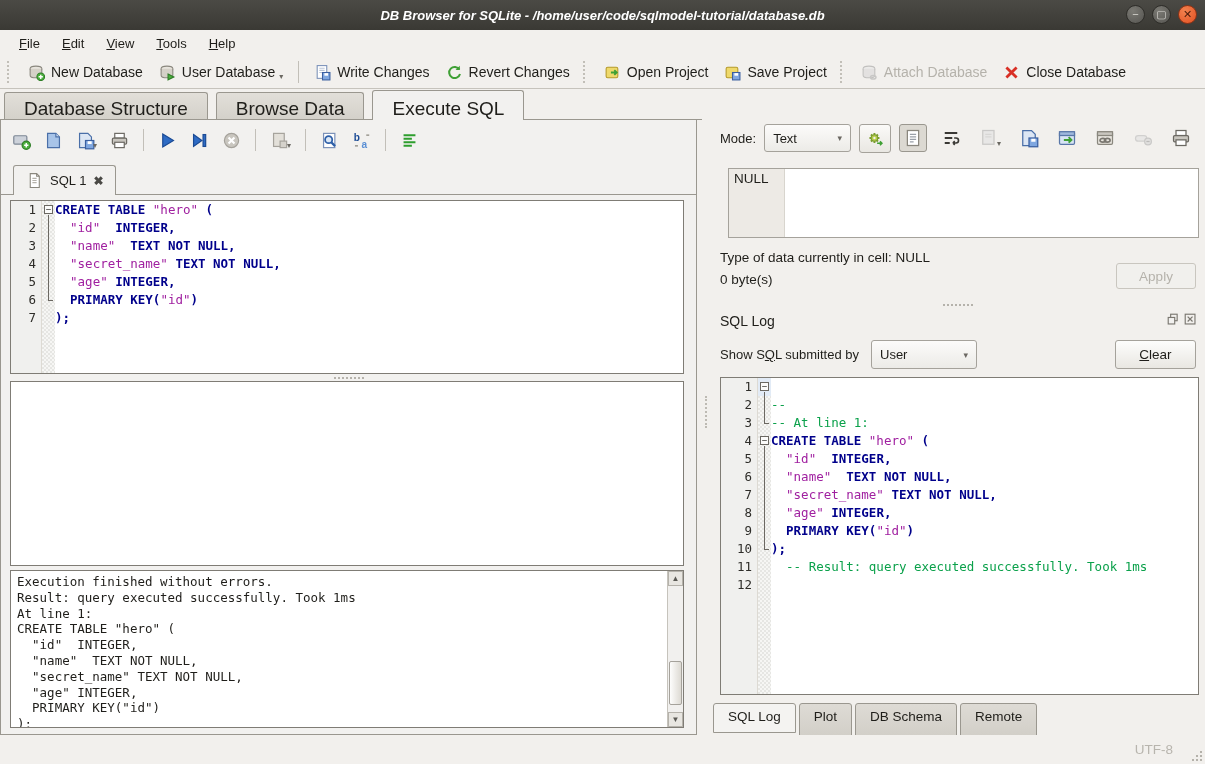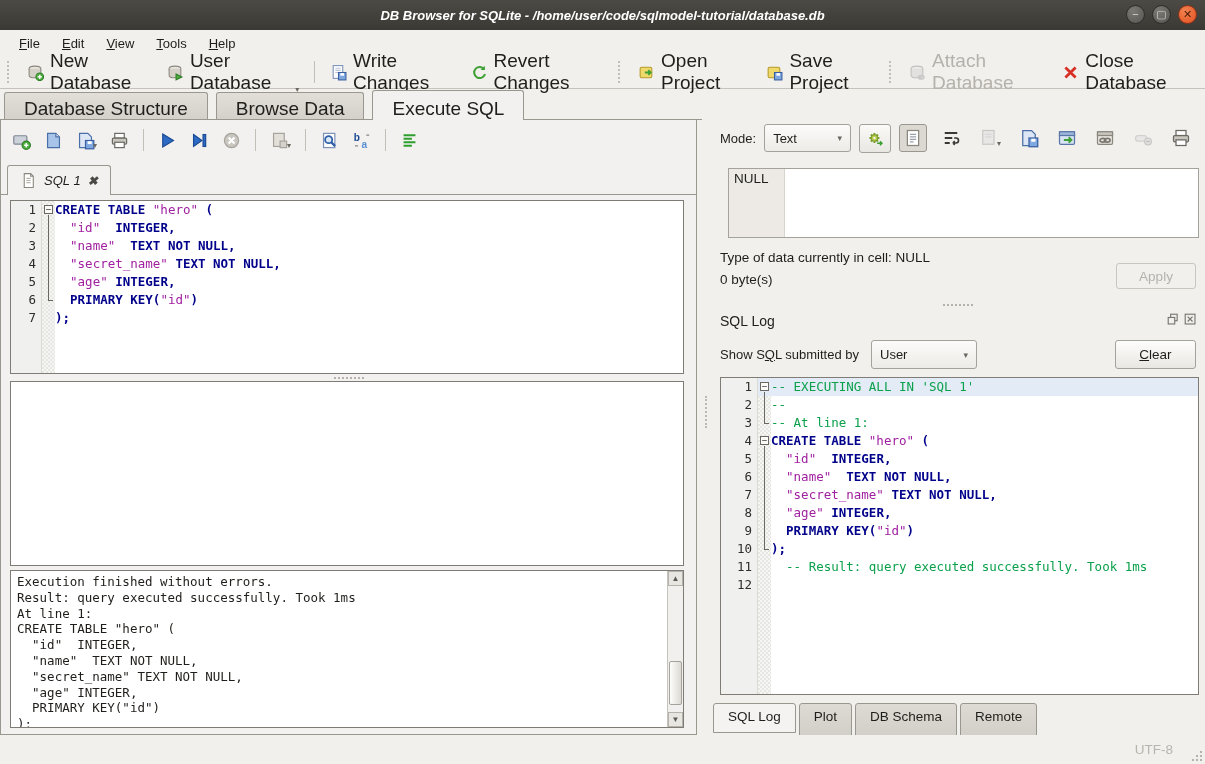--- a/index.html
+++ b/index.html
@@ -19,21 +19,21 @@
   
   .menubar { position:absolute; top:30px; left:0; right:0; height:26px; background:#f2f0ed; display:flex; align-items:center; padding-left:8px; }
   .menu-item { padding:3px 11px; border-radius:2px; }
 
   
   .toolbar { position:absolute; top:56px; left:0; right:0; height:33px; background:#f2f0ed;
     border-bottom:1px solid #c6c3bc; display:flex; align-items:center; padding:0 2px; }
   .tb-handle { width:8px; height:22px; border-left:2px dotted #c2bfb8; margin:0 5px; }
   .tb-sep { width:1px; height:22px; background:#c2bfb8; margin:0 7px; }
   .tb-btn { display:flex; align-items:center; gap:6px; padding:4px 8px; border-radius:3px; }
-  .tb-btn .tb-label { font-size:19px; }
+  .tb-btn .tb-label { font-size:14px; }
   .tb-btn.disabled { color:#b5b2ab; }
   .tb-btn.disabled svg { opacity:.45; filter:grayscale(1); }
   .caret { font-size:8px; color:#6b6862; align-self:flex-end; margin-left:-2px; }
   .icn { display:inline-flex; }
   .icn svg { width:17px; height:17px; }
 
   
   .main { position:absolute; top:89px; bottom:29px; left:0; right:0; display:flex; }
   .left-panel { width:702px; position:relative; }
   .vsplit { width:8px; position:relative; }
@@ -49,21 +49,21 @@
   .left-frame { position:absolute; top:31px; left:0; right:5px; bottom:0; background:#f2f1ef;
     border:1px solid #9a978f; border-top:none; }
 
   
   .sql-toolbar { position:absolute; top:5px; left:8px; height:30px; display:flex; align-items:center; gap:7px; }
   .it-btn { display:flex; align-items:flex-end; padding:3px; border-radius:3px; }
   .it-btn svg { width:19px; height:19px; }
   .it-sep { width:1px; height:22px; background:#c2bfb8; margin:0 4px; }
 
   
-  .doctab-row { position:absolute; top:44px; left:0; right:0; height:31px; border-bottom:1px solid #9a978f; display:flex; align-items:flex-end; padding-left:6px;font-style:italic; }
+  .doctab-row { position:absolute; top:44px; left:0; right:0; height:31px; border-bottom:1px solid #9a978f; display:flex; align-items:flex-end; padding-left:12px; }
   .doc-tab { display:flex; align-items:center; gap:7px; background:#f2f1ef; border:1px solid #9a978f; border-bottom:none;
     border-radius:3px 3px 0 0; height:30px; padding:0 12px; margin-bottom:-1px; }
   .doc-close { font-size:12px; font-weight:bold; color:#4a4945; }
 
   
   .editor { position:absolute; background:#ffffff; border:1px solid #7f7c75; overflow:hidden; font-family:"DejaVu Sans Mono", monospace; font-size:12.5px; }
   #sql-editor { left:9px; right:12px; top:80px; height:174px; }
   #log-editor { left:10px; width:479px; top:288px; height:318px; }
   .editor::before { content:''; position:absolute; top:0; bottom:0; left:0; background:#f0f0ee; border-right:1px solid #dddad3; }
   #sql-editor::before { width:30px; } #log-editor::before { width:36px; }
@@ -561,21 +561,20 @@
         <span class="sel-arrow">▾</span>
       </div>
       <button class="clear-btn" id="clear-btn"><u>C</u>lear</button>
     </div>
     <div class="editor" id="log-editor">
         <div class="ed-line hl">
           <div class="ed-num">1</div>
           <div class="ed-fold f-start">
             <span class="fbox">−</span>
           </div>
-          <div class="ed-code"><span class="c-com">-- EXECUTING ALL IN 'SQL 1'</span></div>
         </div>
         <div class="ed-line">
           <div class="ed-num">2</div>
           <div class="ed-fold f-guide"></div>
           <div class="ed-code"><span class="c-com">--</span></div>
         </div>
         <div class="ed-line">
           <div class="ed-num">3</div>
           <div class="ed-fold f-end"></div>
           <div class="ed-code"><span class="c-com">-- At line 1:</span></div>

